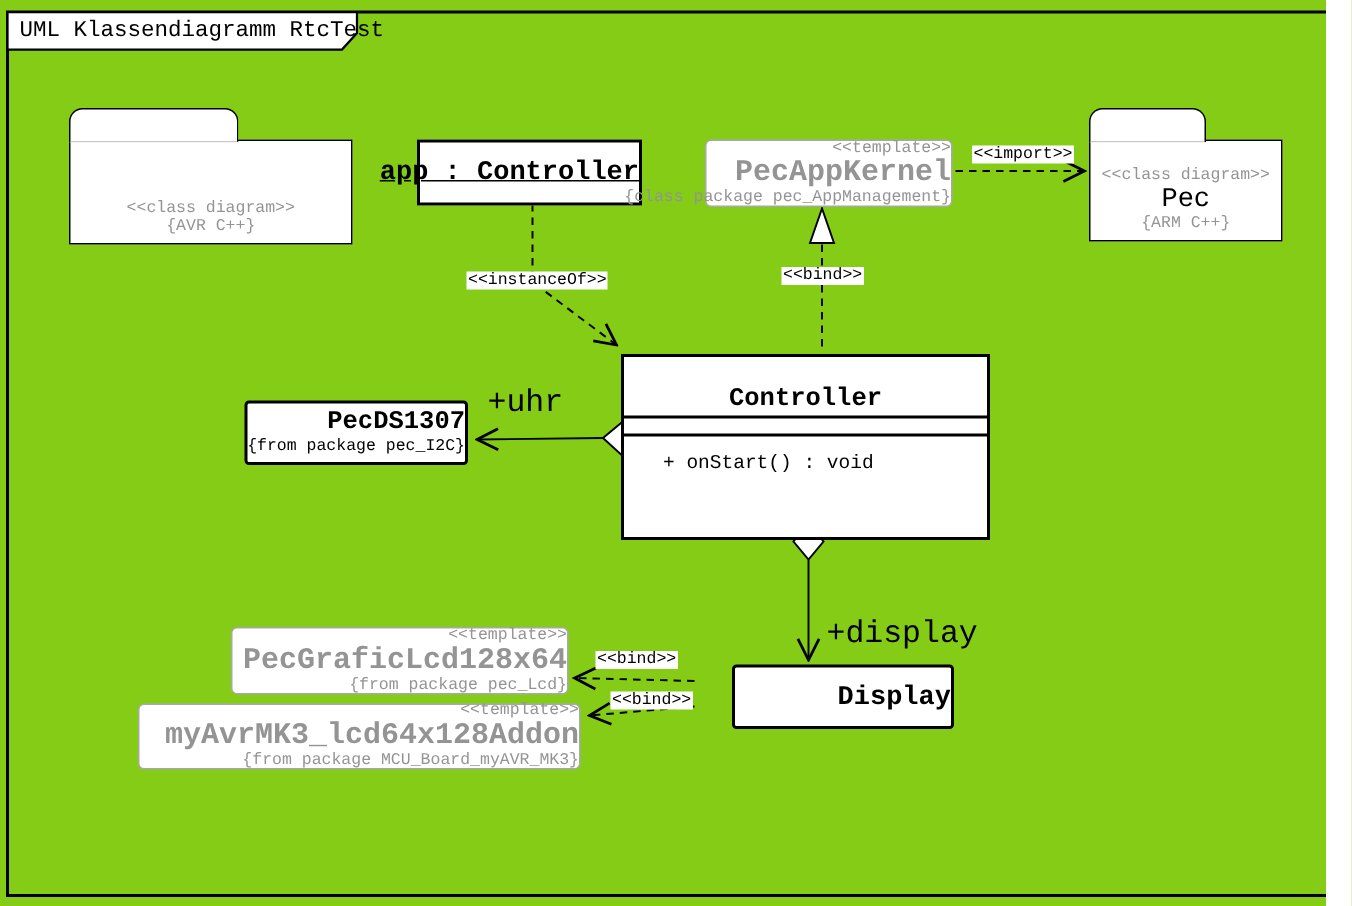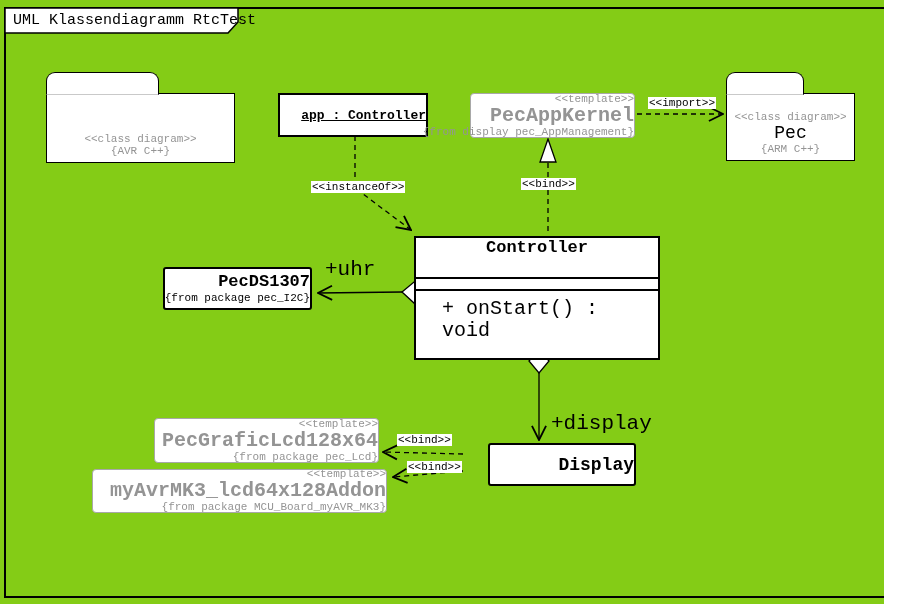--- a/index.html
+++ b/index.html
@@ -27,24 +27,24 @@
     border-radius:9px 9px 0 0;
   }
   .pkg-stack { display:flex; flex-direction:column; align-items:center; justify-content:flex-end; height:100%; padding:3px 0 5px 0; box-sizing:border-box; }
   .pkg-name { font-size:18px; line-height:20px; color:#000; white-space:nowrap; }
   .pkg-tag { font-size:11px; color:#949494; white-space:nowrap; }
   .edge-label { position:absolute; font-size:11px; color:#000; background:#fff; padding:0 1px; z-index:2; white-space:nowrap; }
   .role-label { position:absolute; font-size:21px; color:#000; z-index:2; white-space:nowrap; }
   #diagram-title { position:absolute; left:13px; top:12px; font-size:15px; z-index:3; white-space:nowrap; }
   
   #controller { display:flex; flex-direction:column; }
-  #controller .title-comp { height:39px; display:flex; align-items:flex-start; justify-content:center; }
+  #controller .title-comp { height:39px; display:flex; align-items:flex-end; justify-content:center; }
   #controller .attr-comp { height:10px; border-top:2px solid #000; }
-  #controller .ops-comp { flex:1; border-top:2px solid #000; padding:7px 0 16px 26px; font-size:20px; line-height:22px; }
-  .obj-name { font-weight:bold; font-size:13px; text-decoration:underline; white-space:nowrap; }
+  #controller .ops-comp { flex:1; border-top:2px solid #000; padding:7px 0 16px 26px; font-size:13px; line-height:22px; }
+  .obj-name { font-weight:bold; font-size:18px; text-decoration:underline; white-space:nowrap; }
 </style>
 </head>
 <body>
 
 <div id="canvas">
 
   <svg id="wires" xmlns="http://www.w3.org/2000/svg">
     <defs>
       <marker id="openarrow" viewBox="0 0 12 12" refX="11" refY="6" markerWidth="13" markerHeight="13" orient="auto-start-reverse">
         <path d="M1,1 L11,6 L1,11" fill="none" stroke="#000" stroke-width="1.3"></path>
@@ -85,21 +85,21 @@
   <div class="node black-border" style="left:278px; top:93px; width:150px; height:44px;">
     <div class="stack">
       <span class="obj-name">app : Controller</span>
     </div>
   </div>
 
   <div class="node gray-node" style="left:470px; top:93px; width:165px; height:45px;">
     <div class="stack">
       <span class="stereotype">&lt;&lt;template&gt;&gt;</span>
       <span class="big-gray-name">PecAppKernel</span>
-      <span class="from-pkg">{from display pec_AppManagement}</span>
+      <span class="from-pkg">{class package pec_AppManagement}</span>
     </div>
   </div>
 
   <div class="pkg-tab" style="left:726px; top:72px; width:78px; height:23px;"></div>
   <div class="pkg-body" style="left:726px; top:93px; width:129px; height:68px;">
     <div class="pkg-stack">
       <span class="stereotype">&lt;&lt;class diagram&gt;&gt;</span>
       <span class="pkg-name">Pec</span>
       <span class="pkg-tag">{ARM C++}</span>
     </div>

